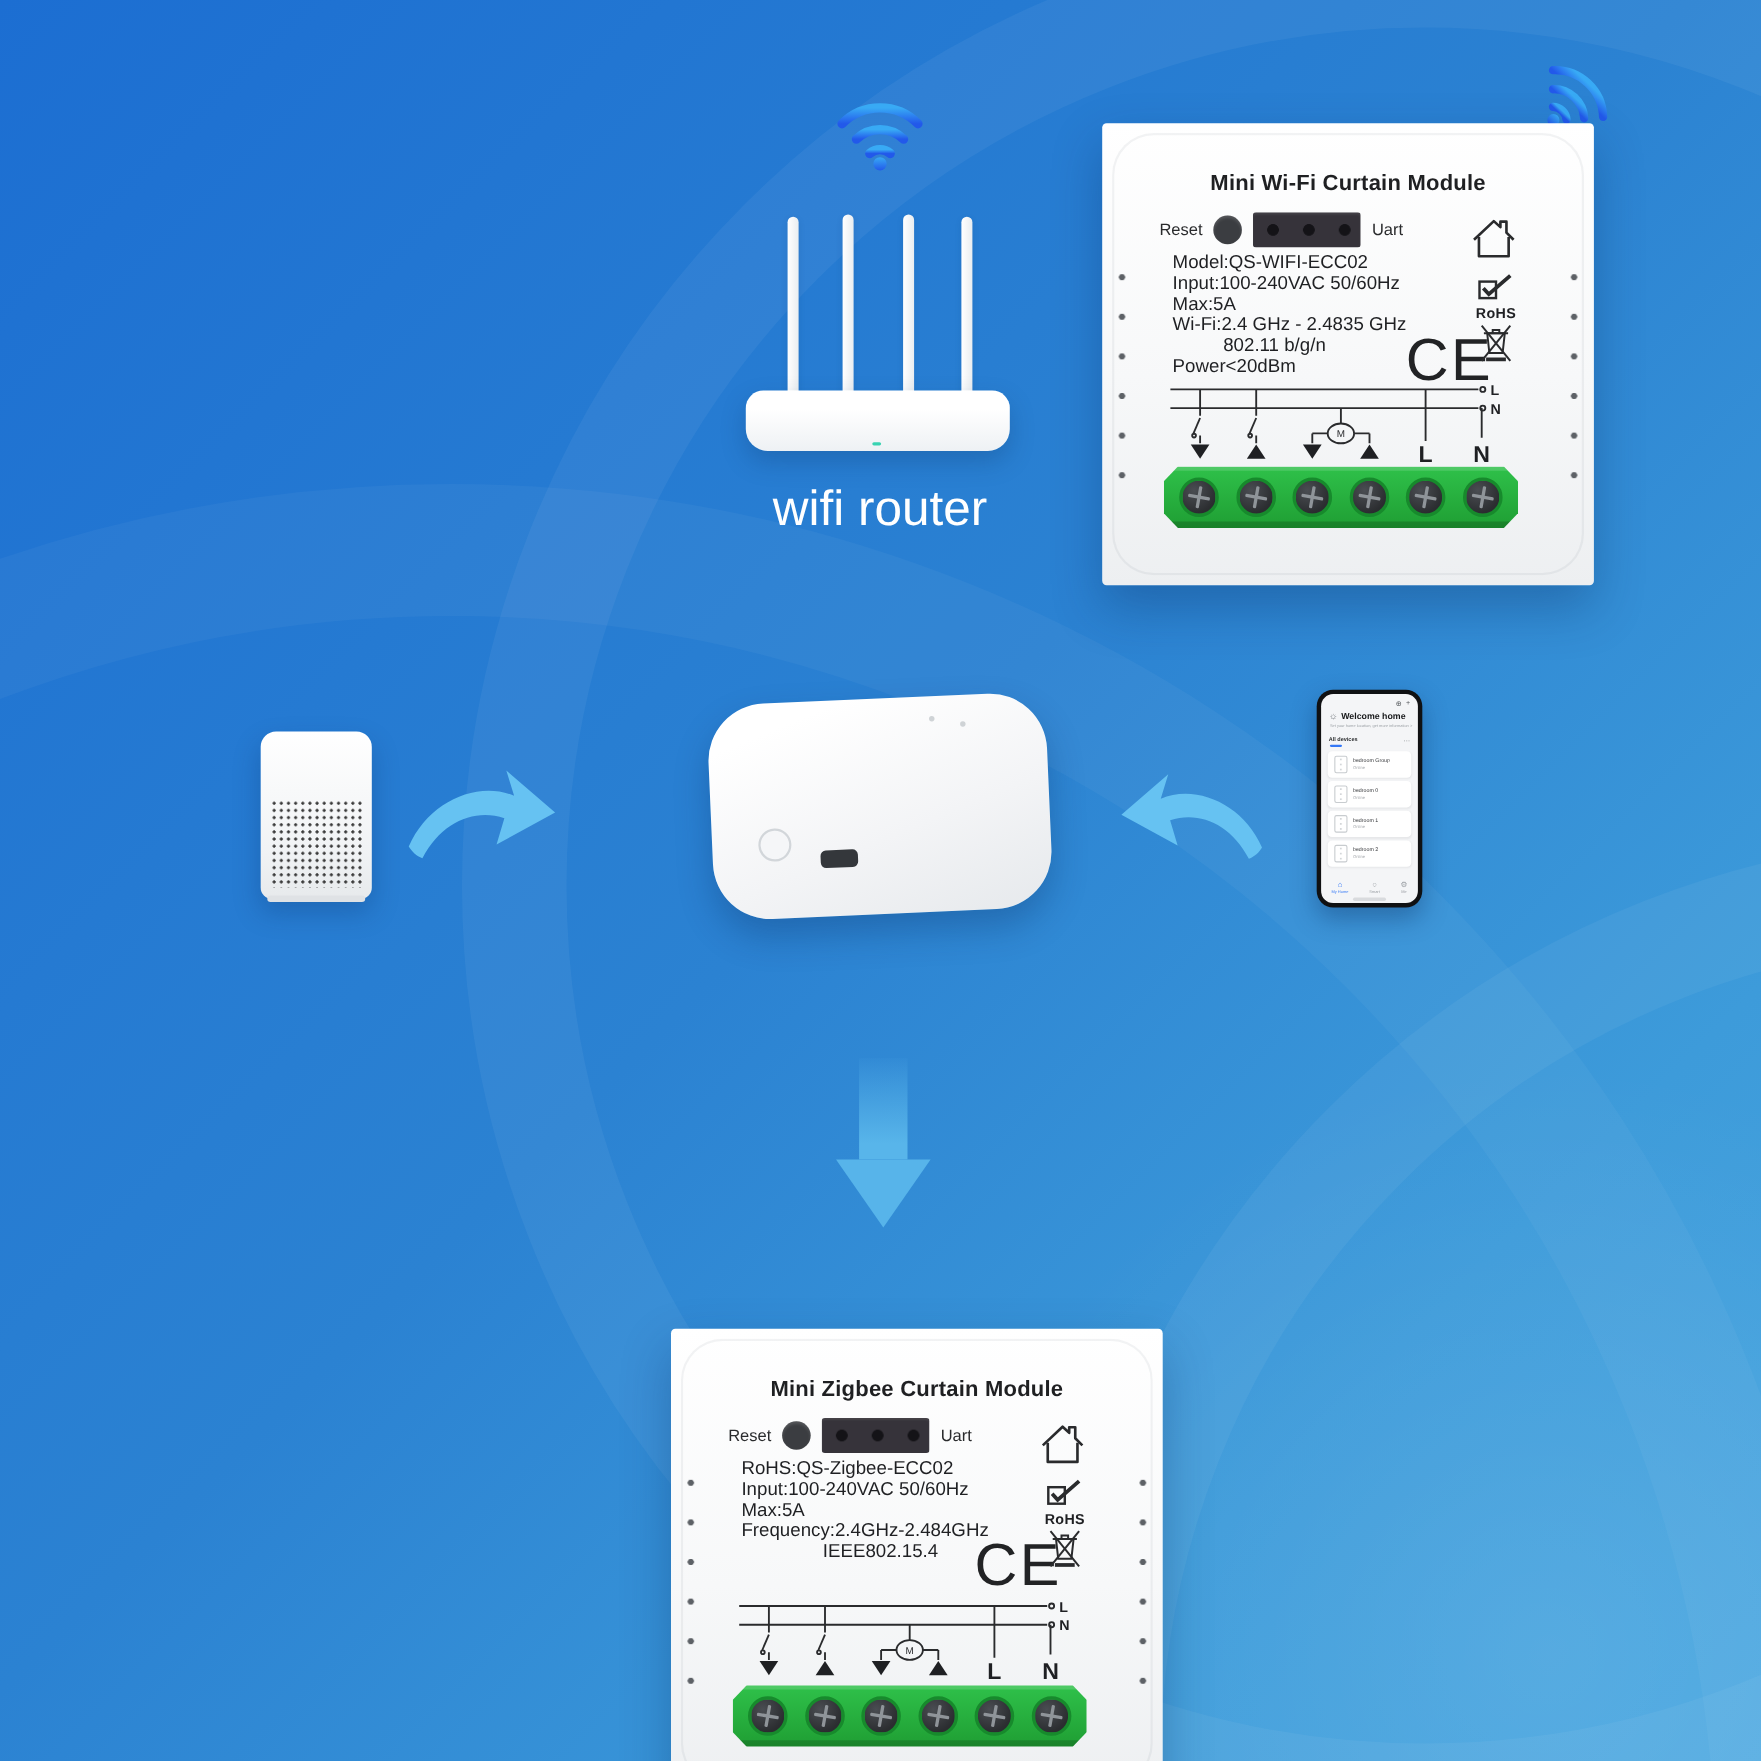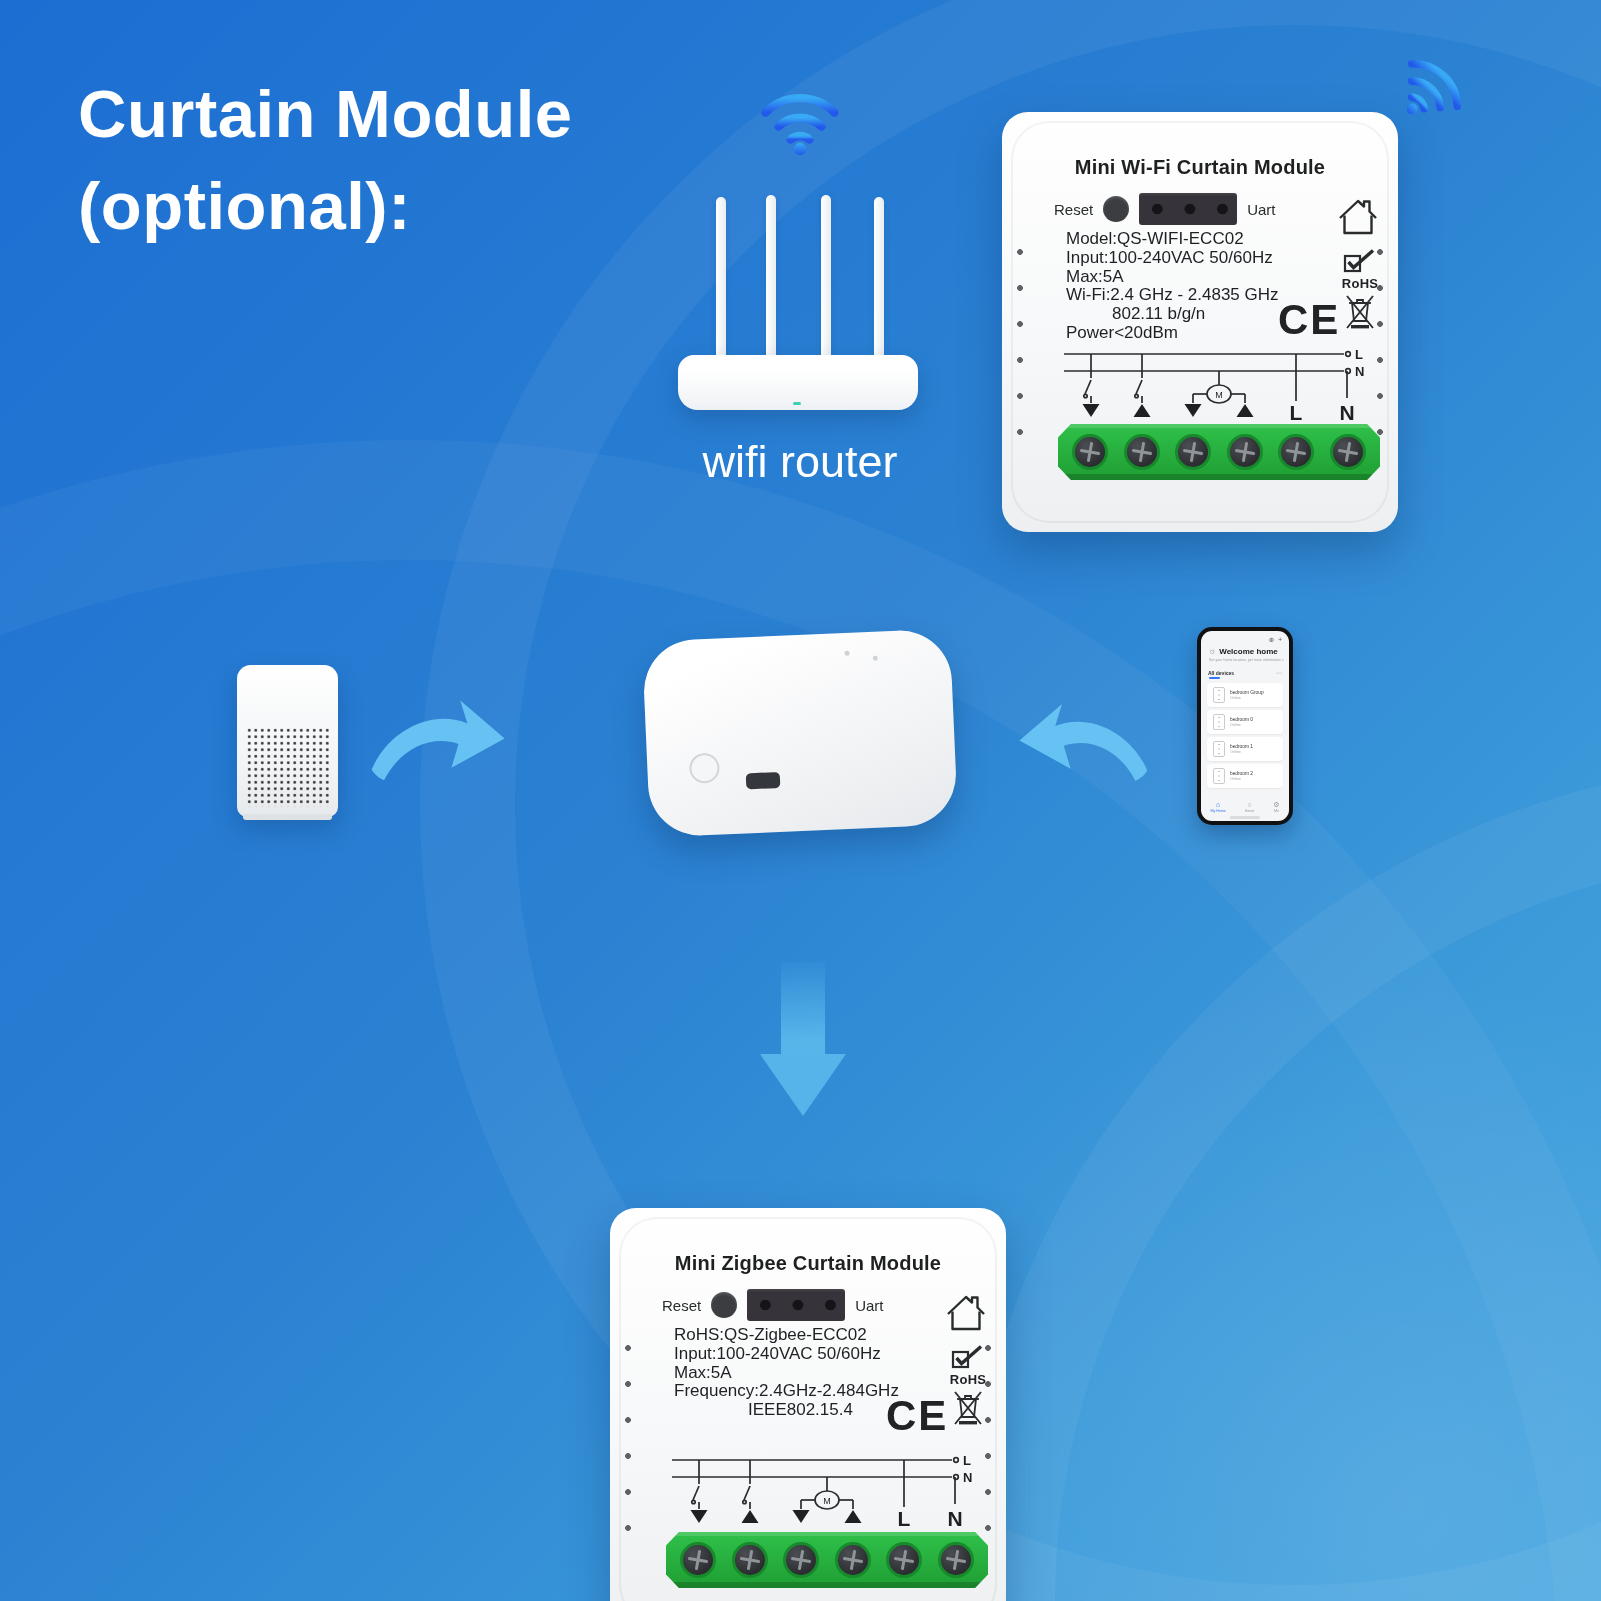--- a/index.html
+++ b/index.html
@@ -23,21 +23,21 @@
   
   .router{position:absolute;left:660px;top:195px;width:280px;height:220px;}
   .antenna{position:absolute;width:10px;height:162px;border-radius:5px 5px 0 0;
     background:linear-gradient(90deg,#ffffff,#e9edf0);box-shadow:0 2px 6px rgba(20,60,110,0.15);}
   .router-body{position:absolute;left:18px;top:160px;width:240px;height:55px;border-radius:16px 16px 20px 20px;
     background:linear-gradient(180deg,#ffffff 30%,#eef1f4);box-shadow:0 10px 22px rgba(10,50,100,0.25);}
   .router-led{position:absolute;left:115px;bottom:5px;width:8px;height:3px;border-radius:2px;background:#39d3b2;}
   .router-label{position:absolute;left:640px;top:436px;width:320px;text-align:center;color:#ffffff;font-size:45px;}
 
   
-  .module{position:absolute;width:396px;height:420px;border-radius:26px;
+  .module{position:absolute;width:447px;height:420px;border-radius:4px;
     background:linear-gradient(180deg,#ffffff 0%,#f7f8f9 55%,#edeff1 100%);
     box-shadow:0 20px 45px rgba(8,40,90,0.30);}
   .module::before{content:"";position:absolute;inset:9px;border-radius:38px;
     box-shadow:inset 0 0 0 2px rgba(130,140,150,0.10);}
   .side-tab{position:absolute;width:18px;height:92px;border-radius:9px;background:#eef0f2;z-index:-1;
     box-shadow:0 4px 8px rgba(0,0,0,0.12);}
   .tab-l{left:-9px;top:152px;}
   .tab-r{right:-9px;top:198px;}
   .edge-dots{position:absolute;top:122px;width:8px;height:216px;
     background-image:radial-gradient(circle,#5d6166 2.6px,transparent 3.1px);background-size:8px 36px;}
@@ -46,21 +46,21 @@
     font-size:20px;font-weight:700;color:#1f2022;letter-spacing:0.2px;}
   .m-row{position:absolute;left:52px;top:80px;height:34px;display:flex;align-items:center;gap:10px;}
   .m-lbl{font-size:15px;color:#2a2b2d;}
   .m-reset{width:26px;height:26px;border-radius:50%;background:#3b3d41;box-shadow:inset 0 2px 3px rgba(255,255,255,0.15);}
   .m-uart{width:98px;height:32px;border-radius:3px;background:#36333a;
     background-image:radial-gradient(circle,#141317 5px,transparent 5.6px);
     background-size:32.6px 32px;background-position:2px center;box-shadow:inset 0 2px 2px rgba(255,255,255,0.08);}
   .m-house{position:absolute;left:334px;top:84px;width:44px;height:42px;}
   .m-rohs{position:absolute;left:336px;top:136px;width:44px;text-align:center;}
   .m-rohs span{display:block;font-size:13px;font-weight:700;color:#1f2023;margin-top:-2px;letter-spacing:0.3px;}
-  .m-ce{position:absolute;left:276px;top:184px;font-size:42px;font-weight:700;color:#222325;letter-spacing:2px;}
+  .m-ce{position:absolute;left:276px;top:184px;font-size:54px;font-weight:400;color:#222325;letter-spacing:2px;}
   .m-weee{position:absolute;left:342px;top:180px;width:32px;height:40px;}
   .m-specs{position:absolute;left:64px;top:118px;font-size:17px;line-height:18.8px;color:#1f2023;}
   .indent-sm{padding-left:46px;}
   .indent-lg{padding-left:74px;}
   .m-wiring{position:absolute;left:56px;top:234px;width:322px;height:80px;}
   .m-terms{position:absolute;left:56px;top:312px;width:322px;height:56px;display:flex;align-items:center;
     justify-content:space-between;padding:0 14px;box-sizing:border-box;
     background:linear-gradient(180deg,#2fc14a,#1f9e33);
     clip-path:polygon(4% 0,96% 0,100% 24%,100% 76%,96% 100%,4% 100%,0 76%,0 24%);
     box-shadow:inset 0 4px 0 rgba(255,255,255,0.15),inset 0 -6px 0 rgba(0,0,0,0.18);}
@@ -134,24 +134,20 @@
 </style>
 </head>
 <body>
 
 <div class="stage">
   <div class="ring ring1"></div>
   <div class="ring ring2"></div>
   <div class="ring ring3"></div>
   <div class="glow"></div>
 
-  <div class="headline">
-    <div>Curtain Module</div>
-    <div>(optional):</div>
-  </div>
 
   <svg class="wifi-ic" style="left:758px;top:84px;" width="84" height="72" viewBox="0 0 90 76">
     <defs>
         <linearGradient id="wga" x1="0" y1="0" x2="0" y2="1">
       <stop offset="0" stop-color="#38aaf5"></stop>
           <stop offset="1" stop-color="#2259ea"></stop>
     </linearGradient>
       </defs>
     <g stroke="url(#wga)" stroke-width="9" fill="none" stroke-linecap="round">
       <path d="M8 30 A 52 52 0 0 1 82 30"></path>

